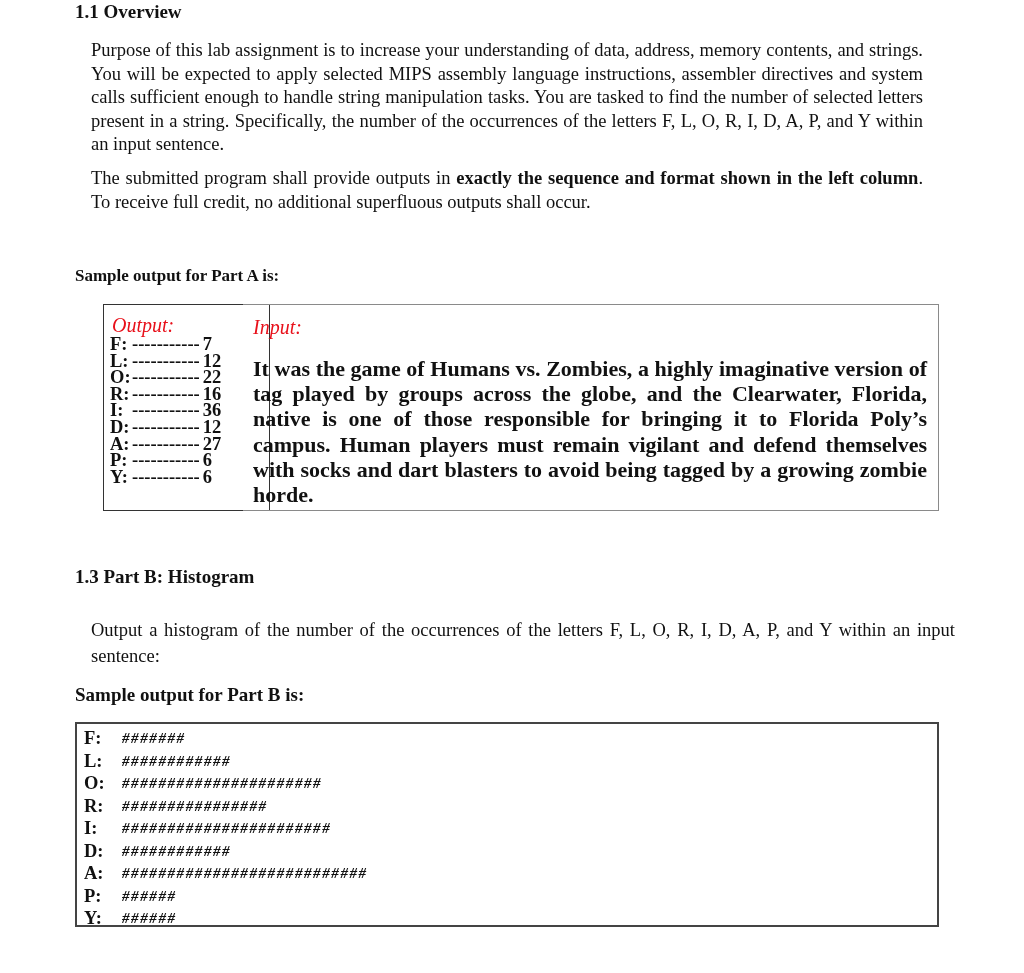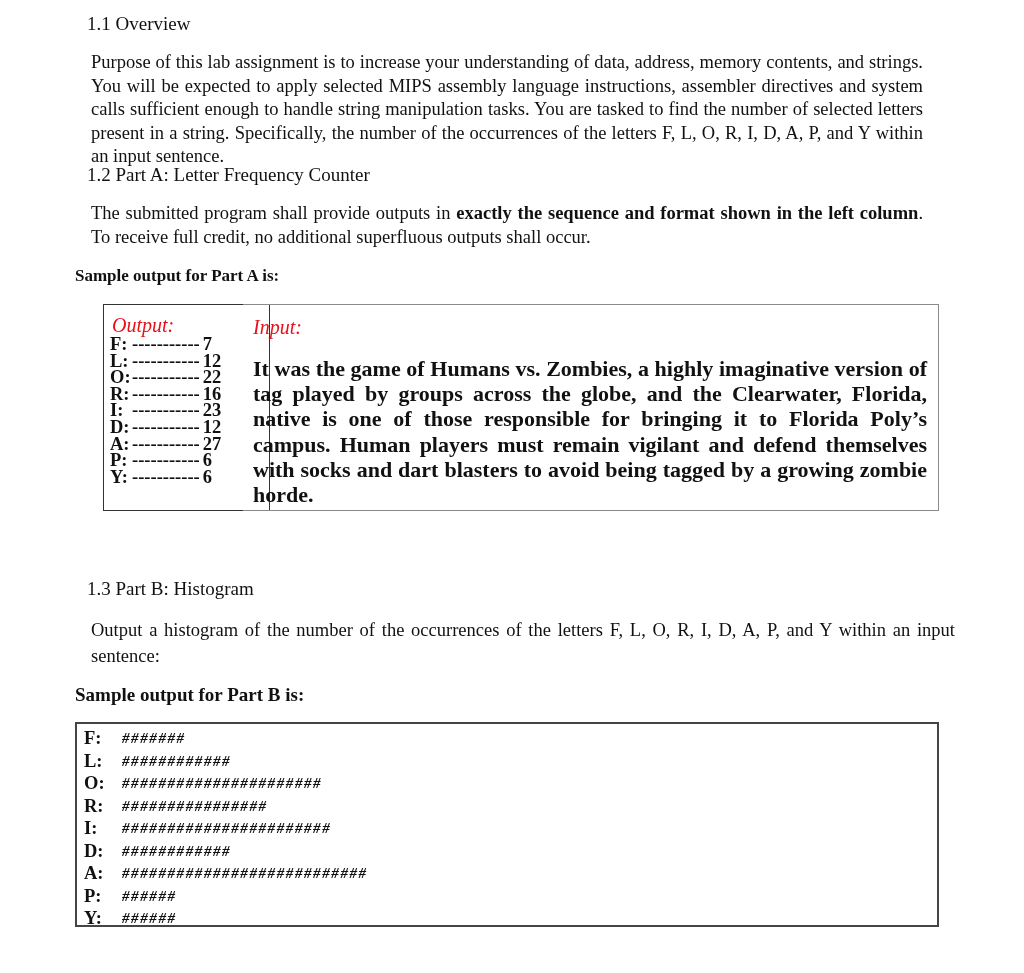--- a/index.html
+++ b/index.html
@@ -16,23 +16,23 @@
       color: #111111;
     }
     .page {
       position: absolute;
       left: 75px;
       top: 0;
       width: 864px;
     }
     h2.sec {
       font-family: "Liberation Serif", serif;
-      font-weight: normal;
+      font-weight: bold;
       font-size: 19px;
-      margin: 12px;
+      margin: 0;
       line-height: 23px;
     }
     p.body {
       font-size: 18.5px;
       line-height: 23.5px;
       margin: 16px;
       text-align: justify;
       text-align-last: left;
     }
     p.body b { font-weight: bold; }
@@ -147,35 +147,34 @@
 <body>
 
 <div class="page">
 
   <div id="sec11">
     <h2 class="sec">1.1 Overview</h2>
     <p class="body">Purpose of this lab assignment is to increase your understanding of data, address, memory contents, and strings. You will be expected to apply selected MIPS assembly language instructions, assembler directives and system calls sufficient enough to handle string manipulation tasks. You are tasked to find the number of selected letters present in a string.  Specifically, the number of the occurrences of the letters F, L, O, R, I, D, A, P, and Y within an input sentence.</p>
   </div>
 
   <div id="sec12">
-    <h2 class="sec">1.2 Part A: Letter Frequency Counter</h2>
     <p class="body"><span>The submitted program shall provide outputs in </span><b>exactly the sequence and format shown in the left column</b><span>. To receive full credit, no additional superfluous outputs shall occur.</span></p>
   </div>
 
   <div id="sampleA-label">Sample output for Part A is:</div>
 
   <div class="tableA">
     <div class="cell-output">
       <div class="red-label">Output:</div>
       <div class="out-lines">
         <div class="out-line"><span class="ltr">F:</span><span class="dash">-----------</span><span class="num">7</span></div>
         <div class="out-line"><span class="ltr">L:</span><span class="dash">-----------</span><span class="num">12</span></div>
         <div class="out-line"><span class="ltr">O:</span><span class="dash">-----------</span><span class="num">22</span></div>
         <div class="out-line"><span class="ltr">R:</span><span class="dash">-----------</span><span class="num">16</span></div>
-        <div class="out-line"><span class="ltr">I:</span><span class="dash">-----------</span><span class="num">23</span></div>
+        <div class="out-line"><span class="ltr">I:</span><span class="dash">-----------</span><span class="num">36</span></div>
         <div class="out-line"><span class="ltr">D:</span><span class="dash">-----------</span><span class="num">12</span></div>
         <div class="out-line"><span class="ltr">A:</span><span class="dash">-----------</span><span class="num">27</span></div>
         <div class="out-line"><span class="ltr">P:</span><span class="dash">-----------</span><span class="num">6</span></div>
         <div class="out-line"><span class="ltr">Y:</span><span class="dash">-----------</span><span class="num">6</span></div>
       </div>
     </div>
     <div class="cell-input">
       <div class="red-label">Input:</div>
       <div class="input-text">It was the game of Humans vs. Zombies, a highly imaginative version of tag played by groups across the globe, and the Clearwater, Florida, native is one of those responsible for bringing it to Florida Poly’s campus. Human players must remain vigilant and defend themselves with socks and dart blasters to avoid being tagged by a growing zombie horde.</div>
     </div>

